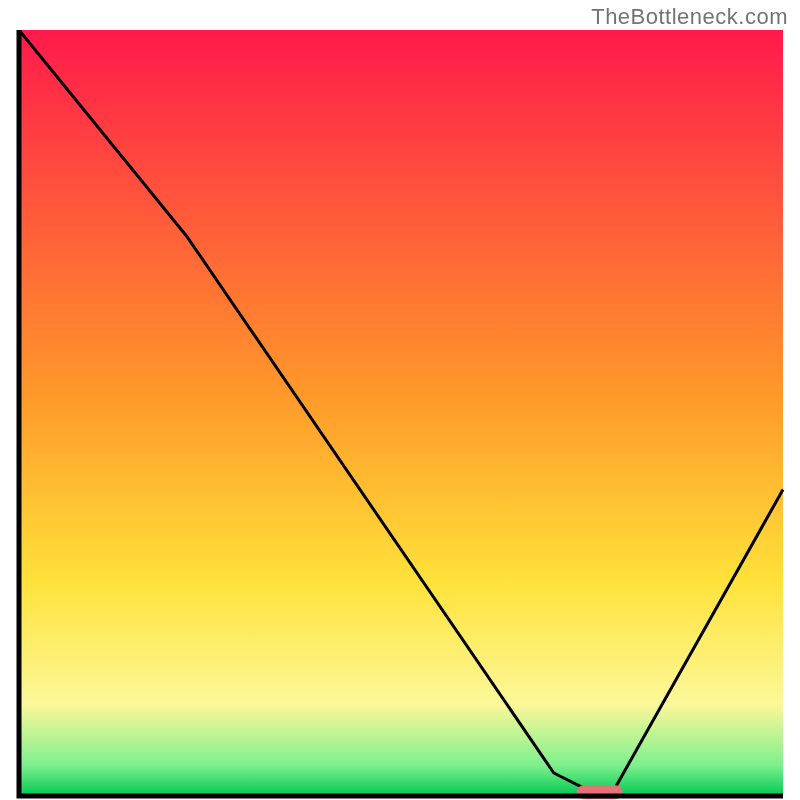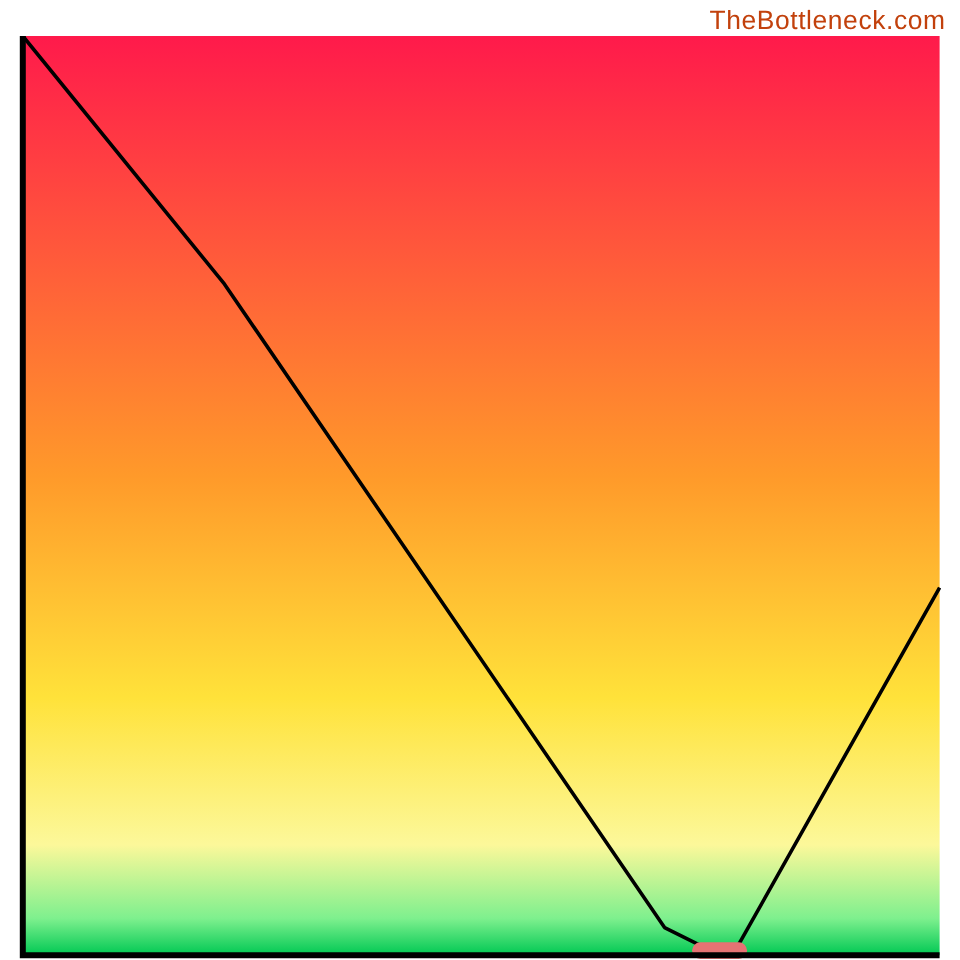--- a/index.html
+++ b/index.html
@@ -8,21 +8,21 @@
     width: 800px;
     height: 800px;
     background: #ffffff;
     font-family: Arial, Helvetica, sans-serif;
     overflow: hidden;
   }
   .watermark {
     position: absolute;
     top: 4px;
     right: 12px;
-    color: #c2410c;
+    color: #737373;
     font-size: 22px;
     font-weight: 500;
     letter-spacing: 0.5px;
   }
   .chart-wrap {
     position: absolute;
     top: 30px;
     left: 15px;
     width: 770px;
     height: 770px;

